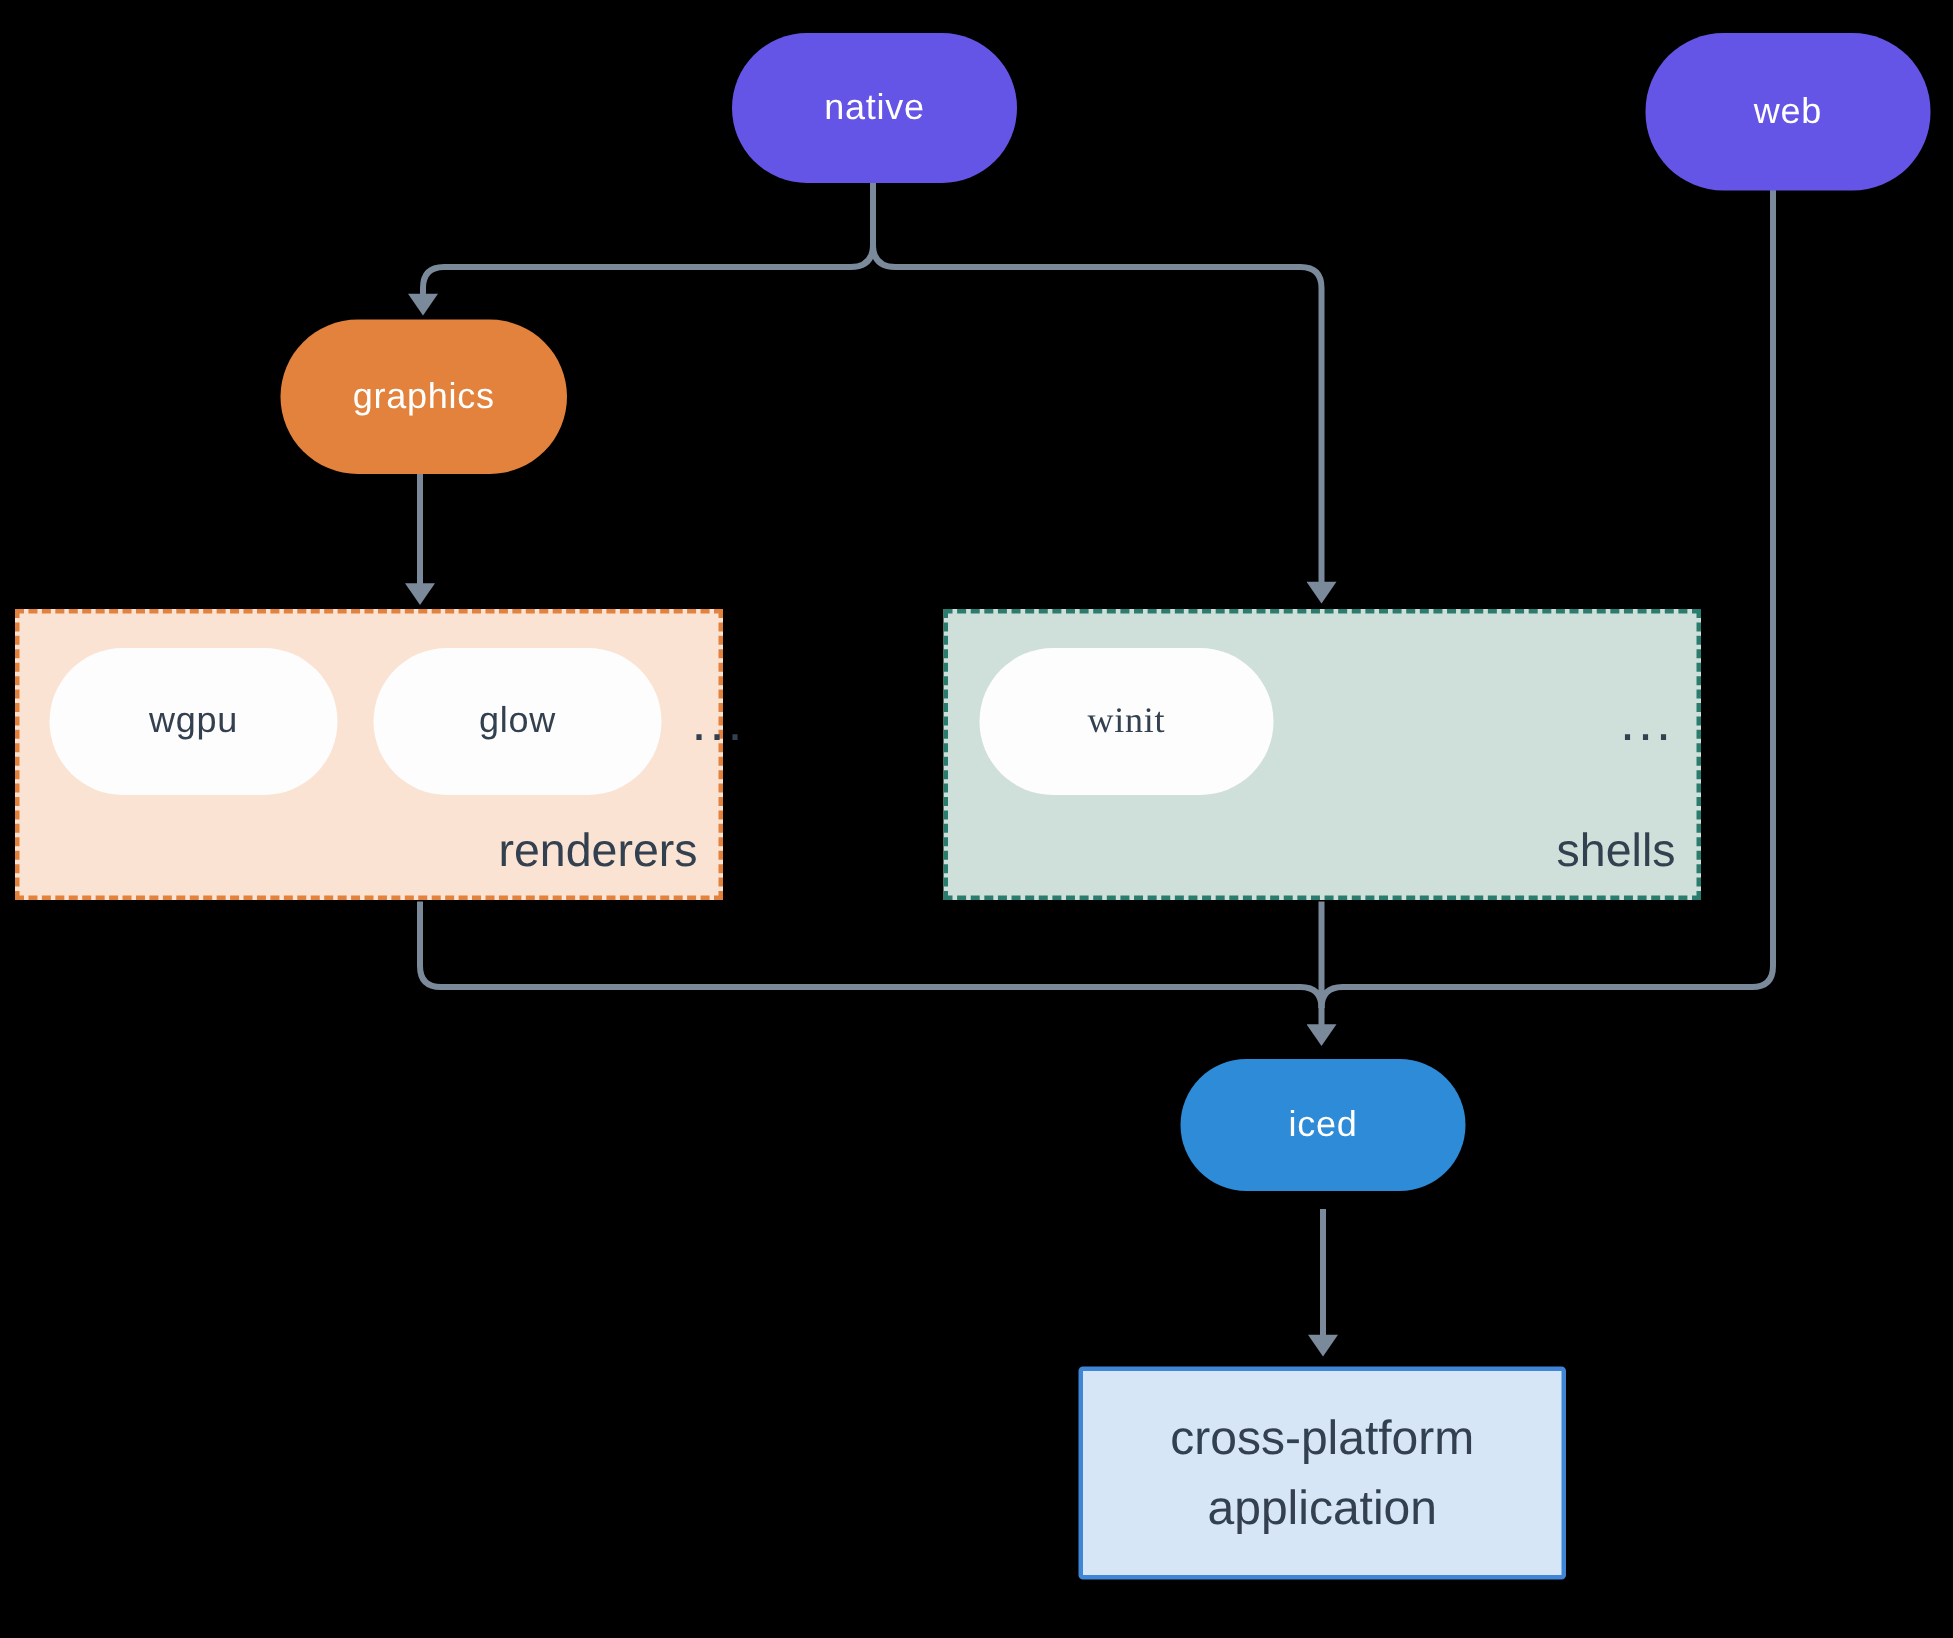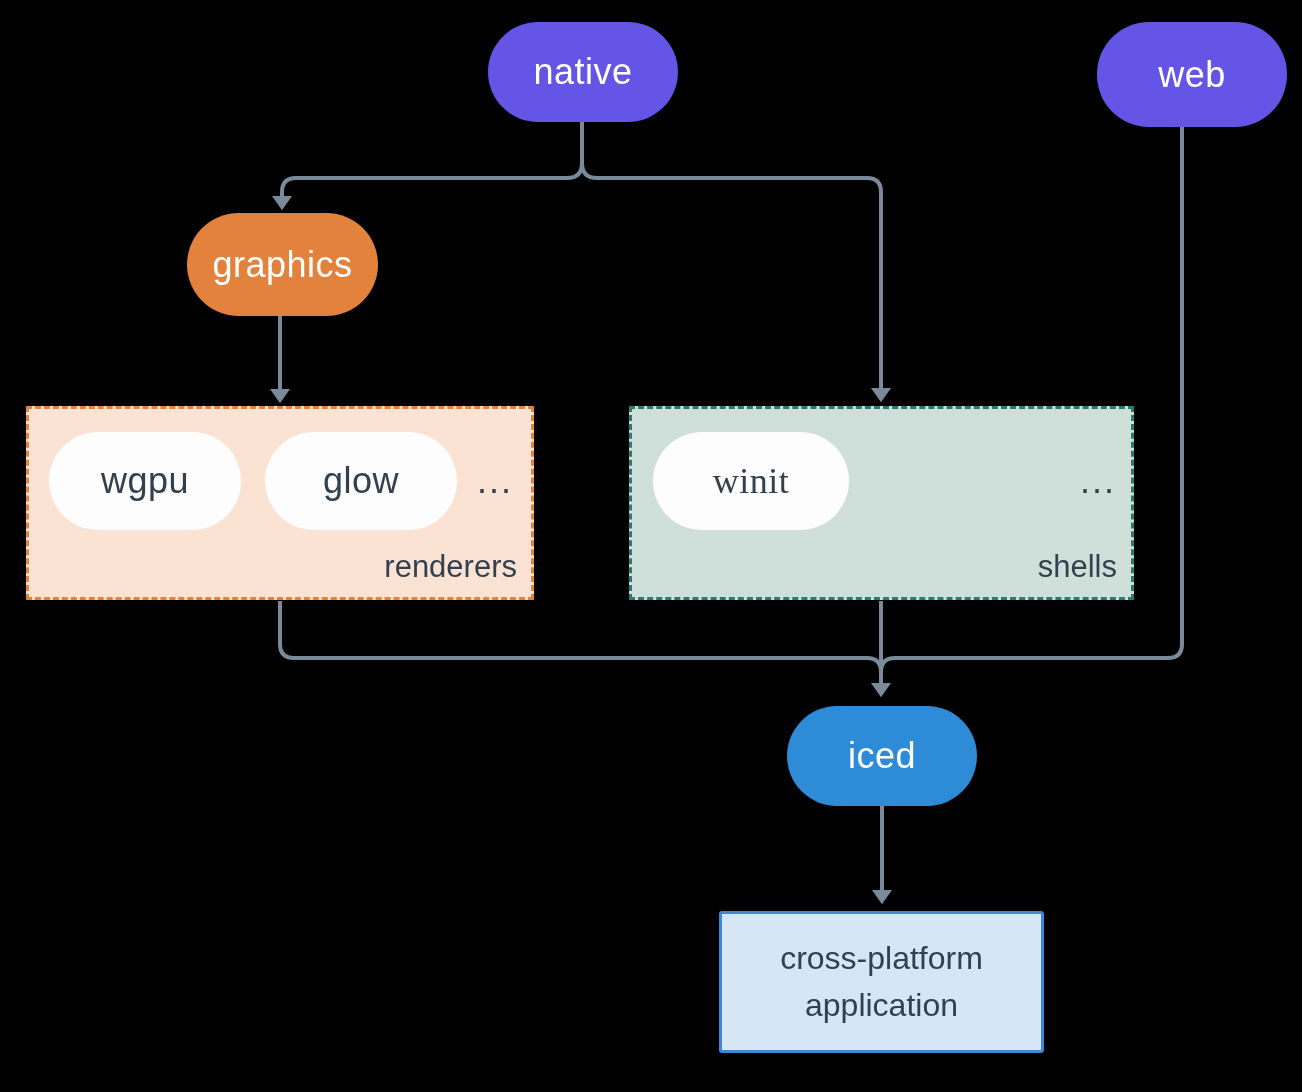--- a/index.html
+++ b/index.html
@@ -45,42 +45,42 @@
   svg.edges .arrowhead {
     fill: var(--edge);
     stroke: none;
   }
   .pill {
     position: absolute;
     display: flex;
     align-items: center;
     justify-content: center;
     border-radius: 52px;
-    font-size: 36px;
+    font-size: 24px;
     letter-spacing: 0.5px;
   }
   .pill.purple { background: var(--purple); color: var(--white-text); }
   .pill.orange { background: var(--orange); color: var(--white-text); }
   .pill.blue   { background: var(--blue);   color: var(--white-text); }
   .pill.white  { background: #fdfdfd; color: var(--dark-text); }
 
   .pill.native   { left: 488px;  top: 22px;  width: 190px; height: 100px; }
   .pill.web      { left: 1097px; top: 22px;  width: 190px; height: 105px; }
   .pill.graphics { left: 187px;  top: 213px; width: 191px; height: 103px; }
-  .pill.iced     { left: 787px;  top: 706px; width: 190px; height: 100px; }
+  .pill.iced     { left: 787px;  top: 706px; width: 190px; height: 88px; }
 
   .group {
     position: absolute;
     top: 406px;
     height: 194px;
     box-sizing: border-box;
   }
   .group.renderers {
-    left: 26px;
-    width: 508px;
+    left: 10px;
+    width: 472px;
     background: var(--peach-bg);
     border: 3px dashed var(--orange);
   }
   .group.shells {
     left: 629px;
     width: 505px;
     background: var(--sage-bg);
     border: 3px dashed var(--teal-border);
   }
   .group .pill { height: 98px; top: 23px; }

